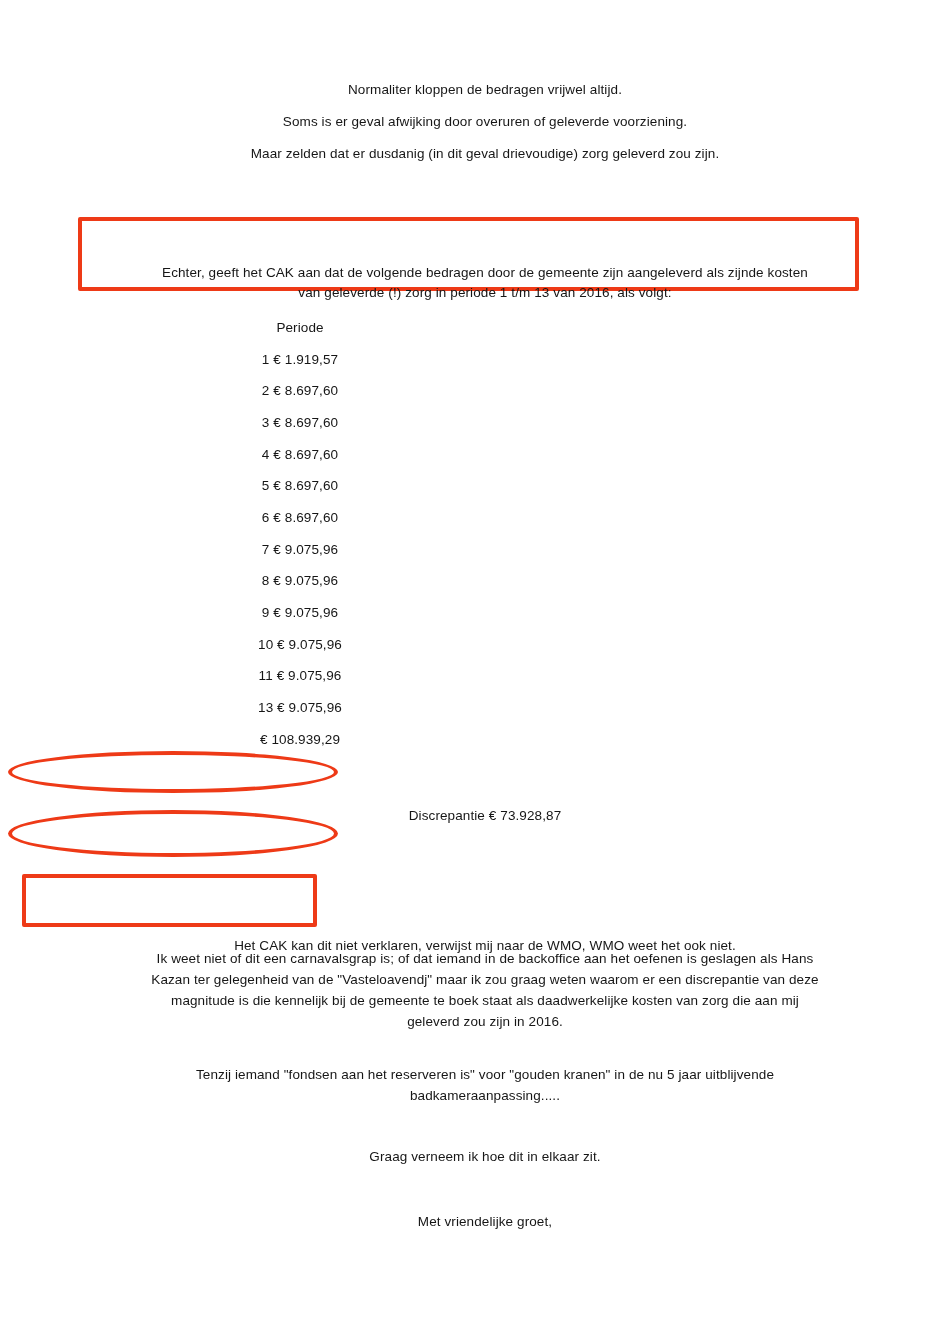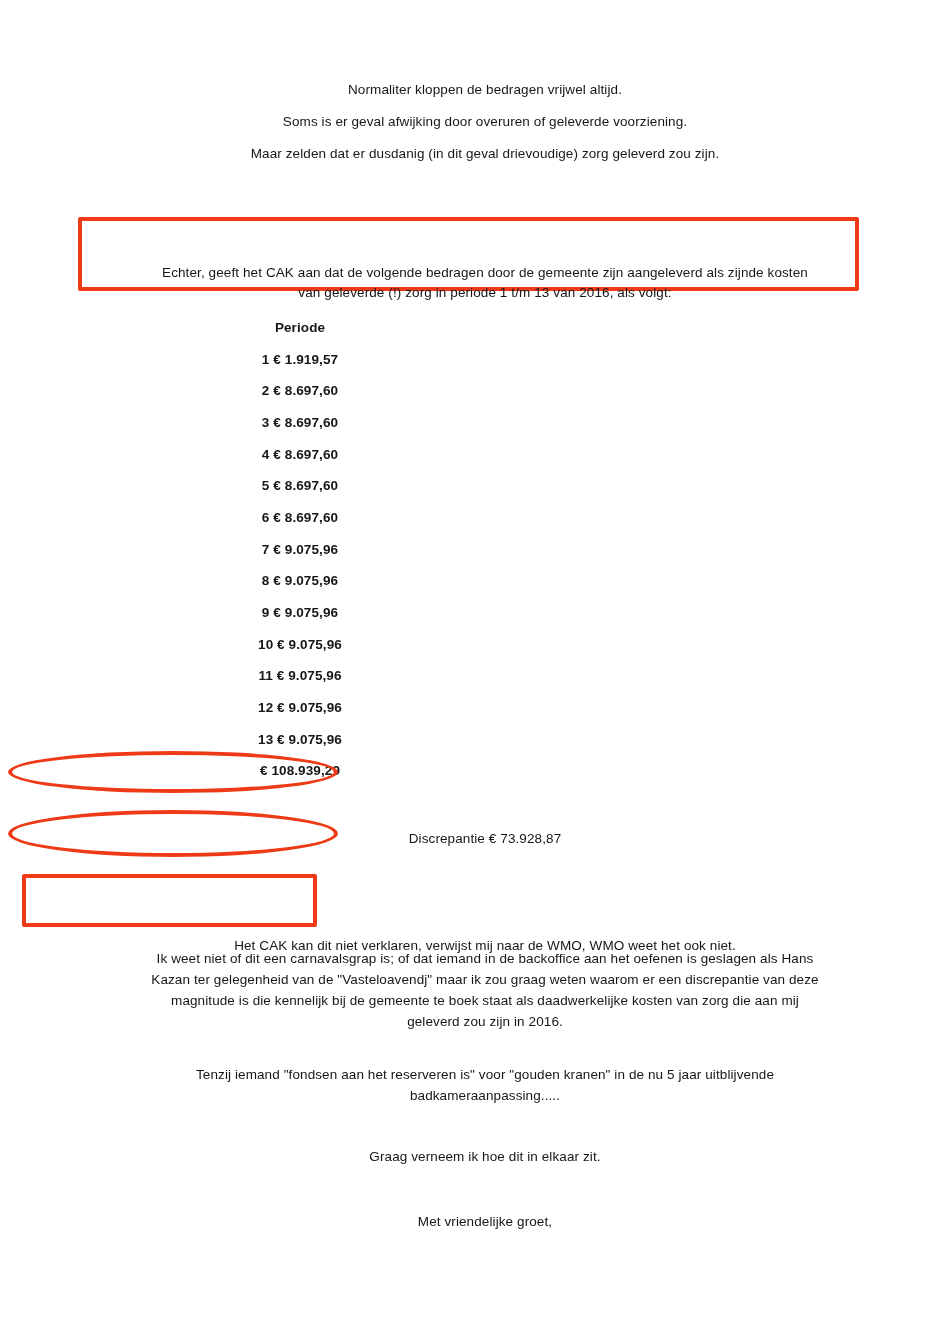--- a/index.html
+++ b/index.html
@@ -35,21 +35,20 @@
     border: 4px solid #ee3a17;
     border-radius: 50%;
     box-sizing: border-box;
     pointer-events: none;
   }
   
   .period-list {
     left: 100px;
     top: 312px;
     width: 400px;
-    font-weight: bold;
   }
   .period-row {
     height: 31.66px;
     line-height: 31.66px;
     white-space: pre;
   }
   .boxed-text {
     top: 219px;
     line-height: 20px;
     margin-top: 44px;
@@ -73,28 +72,27 @@
   <div class="period-row">2 € 8.697,60</div>
   <div class="period-row">3 € 8.697,60</div>
   <div class="period-row">4 € 8.697,60</div>
   <div class="period-row">5 € 8.697,60</div>
   <div class="period-row">6 € 8.697,60</div>
   <div class="period-row">7 € 9.075,96</div>
   <div class="period-row">8 € 9.075,96</div>
   <div class="period-row">9 € 9.075,96</div>
   <div class="period-row">10 € 9.075,96</div>
   <div class="period-row">11 € 9.075,96</div>
-  <div class="period-row">12 € 9.075,96</div>
   <div class="period-row">13 € 9.075,96</div>
   <div class="period-row">€ 108.939,29</div>
 </div>
 
 <div class="abs red-ellipse" style="left:8px; top:751px; width:330px; height:42px"></div>
 
-<div class="abs para" style="top:828px">Discrepantie € 73.928,87</div>
+<div class="abs para" style="top:805px">Discrepantie € 73.928,87</div>
 
 <div class="abs red-ellipse" style="left:8px; top:810px; width:330px; height:47px"></div>
 
 <div class="abs red-rect" style="left:22px; top:874px; width:295px; height:53px"></div>
 
 <div class="abs para" style="top:935px">Het CAK kan dit niet verklaren, verwijst mij naar de WMO, WMO weet het ook niet.</div>
 
 <div class="abs para" style="top:948px">Ik weet niet of dit een carnavalsgrap is; of dat iemand in de backoffice aan het oefenen is geslagen als Hans
 Kazan ter gelegenheid van de "Vasteloavendj" maar ik zou graag weten waarom er een discrepantie van deze
 magnitude is die kennelijk bij de gemeente te boek staat als daadwerkelijke kosten van zorg die aan mij

